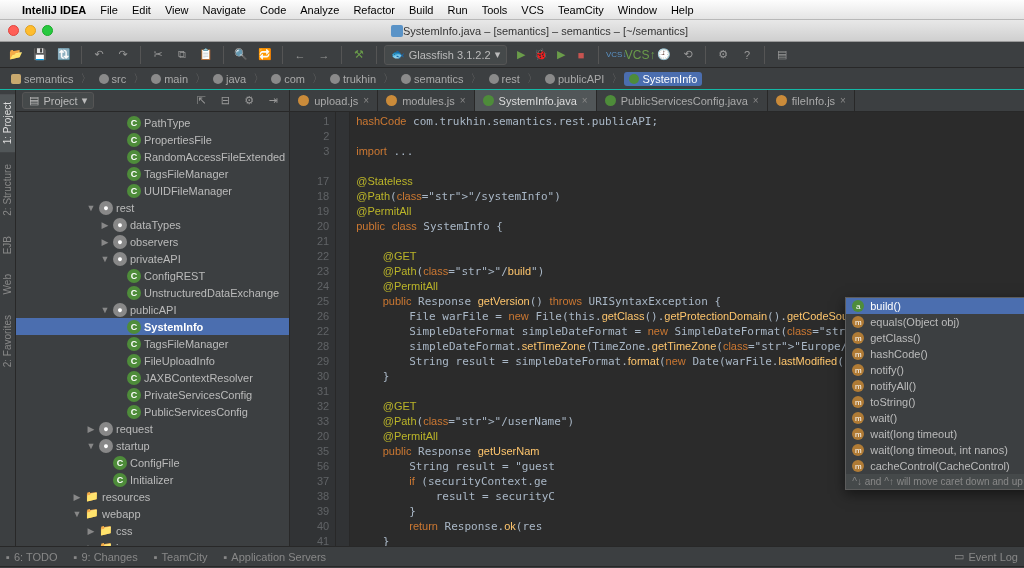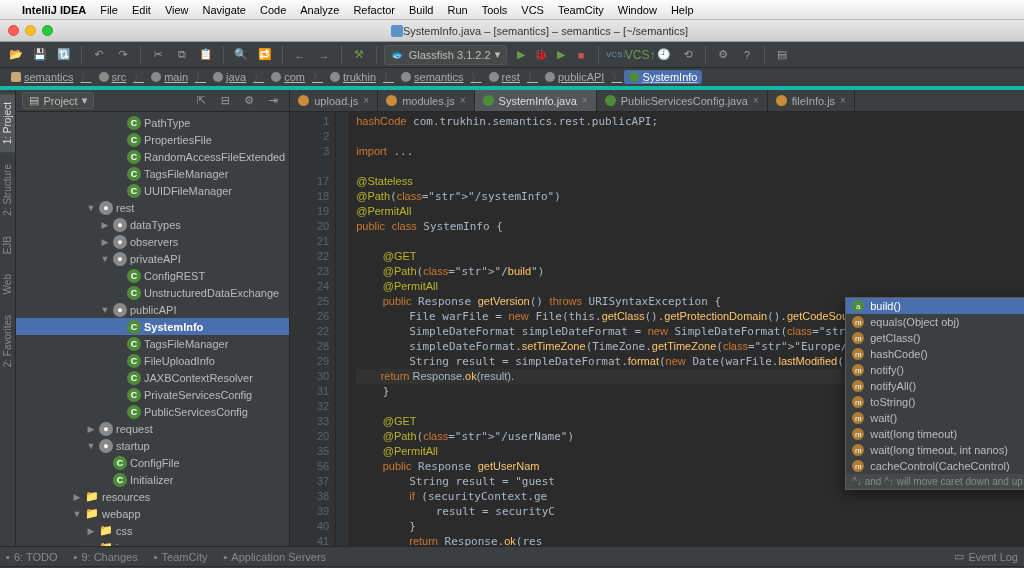--- a/index.html
+++ b/index.html
@@ -20,21 +20,21 @@
 .light.g{background:#28c940;border:1px solid #1aab29;}
 .titletext { flex:1; text-align:center; font-size:12px; color:#333; display:flex; justify-content:center; align-items:center; }
 .titletext .ficon{width:12px;height:12px;background:#5a93c7;border-radius:2px;display:inline-block;}
 
 
 .toolbar { height:26px; background:#3c3f41; border-bottom:1px solid #282828; display:flex; align-items:center; padding:0 6px; gap:4px;}
 .tbtn { width:20px; height:20px; display:flex; align-items:center; justify-content:center; color:#999; border-radius:3px;}
 .tsep{width:1px;height:18px;background:#555;margin:0 3px;}
 .runcfg { display:flex; align-items:center; gap:4px; height:20px; background:#45494a; border:1px solid #555; border-radius:3px; padding:0 6px; color:#bbb;}
 
-.navbar{height:22px;background:#3c3f41;border-bottom:4px solid #14b8a6;display:flex;align-items:center;padding:0 6px;gap:2px;text-decoration:underline;}
+.navbar{height:22px;background:#3c3f41;border-bottom:1px solid #14b8a6;display:flex;align-items:center;padding:0 6px;gap:2px;}
 .crumb{display:flex;align-items:center;gap:3px;padding:1px 5px;color:#aaa;border-radius:3px;}
 .crumb.sel{background:#4b6eaf;color:#fff;}
 .crumb .cicon{width:10px;height:10px;display:inline-block;border-radius:2px;}
 .cicon.folder{background:#c9a96e;}
 .cicon.pkg{background:#8a8a8a;border-radius:50%;}
 .cicon.cls{background:#4e8c3a;border-radius:50%;}
 
 
 .mainarea{display:flex;height:456px;}
 
@@ -442,21 +442,20 @@
 <span class="kw">public</span> <span class="kw">class</span> SystemInfo {
 
     <span class="ann">@GET</span>
     <span class="ann">@Path</span>(<span <span="" class="kw">class</span>="str"&gt;"/<span class="fn">build</span>")
     <span class="ann">@PermitAll</span>
     <span class="kw">public</span> Response <span class="fn">getVersion</span>() <span class="kw">throws</span> URISyntaxException {
         File warFile = <span class="kw">new</span> File(this.<span class="fn">getClass</span>().<span class="fn">getProtectionDomain</span>().<span class="fn">getCodeSource</span>().<span class="fn">getLocation</span>().<span class="fn">toURI</span>());
         SimpleDateFormat simpleDateFormat = <span class="kw">new</span> SimpleDateFormat(<span <span="" class="kw">class</span>="str"&gt;"yyyy-MM-dd HH:mm:ss z");
         simpleDateFormat.<span class="fn">setTimeZone</span>(TimeZone.<span class="fn">getTimeZone</span>(<span <span="" class="kw">class</span>="str"&gt;"Europe/Moscow"));
         String result = simpleDateFormat.<span class="fn">format</span>(<span class="kw">new</span> Date(warFile.<span class="fn">lastModified</span>()));
-<span class="hlLine">        <span class="kw">return</span> Response.<span class="fn">ok</span>(result).</span>
     }
 
     <span class="ann">@GET</span>
     <span class="ann">@Path</span>(<span <span="" class="kw">class</span>="str"&gt;"/userName")
     <span class="ann">@PermitAll</span>
     <span class="kw">public</span> Response <span class="fn">getUserNam</span>
         String result = "guest
         <span class="kw">if</span> (securityContext.ge
             result = securityC
         }

